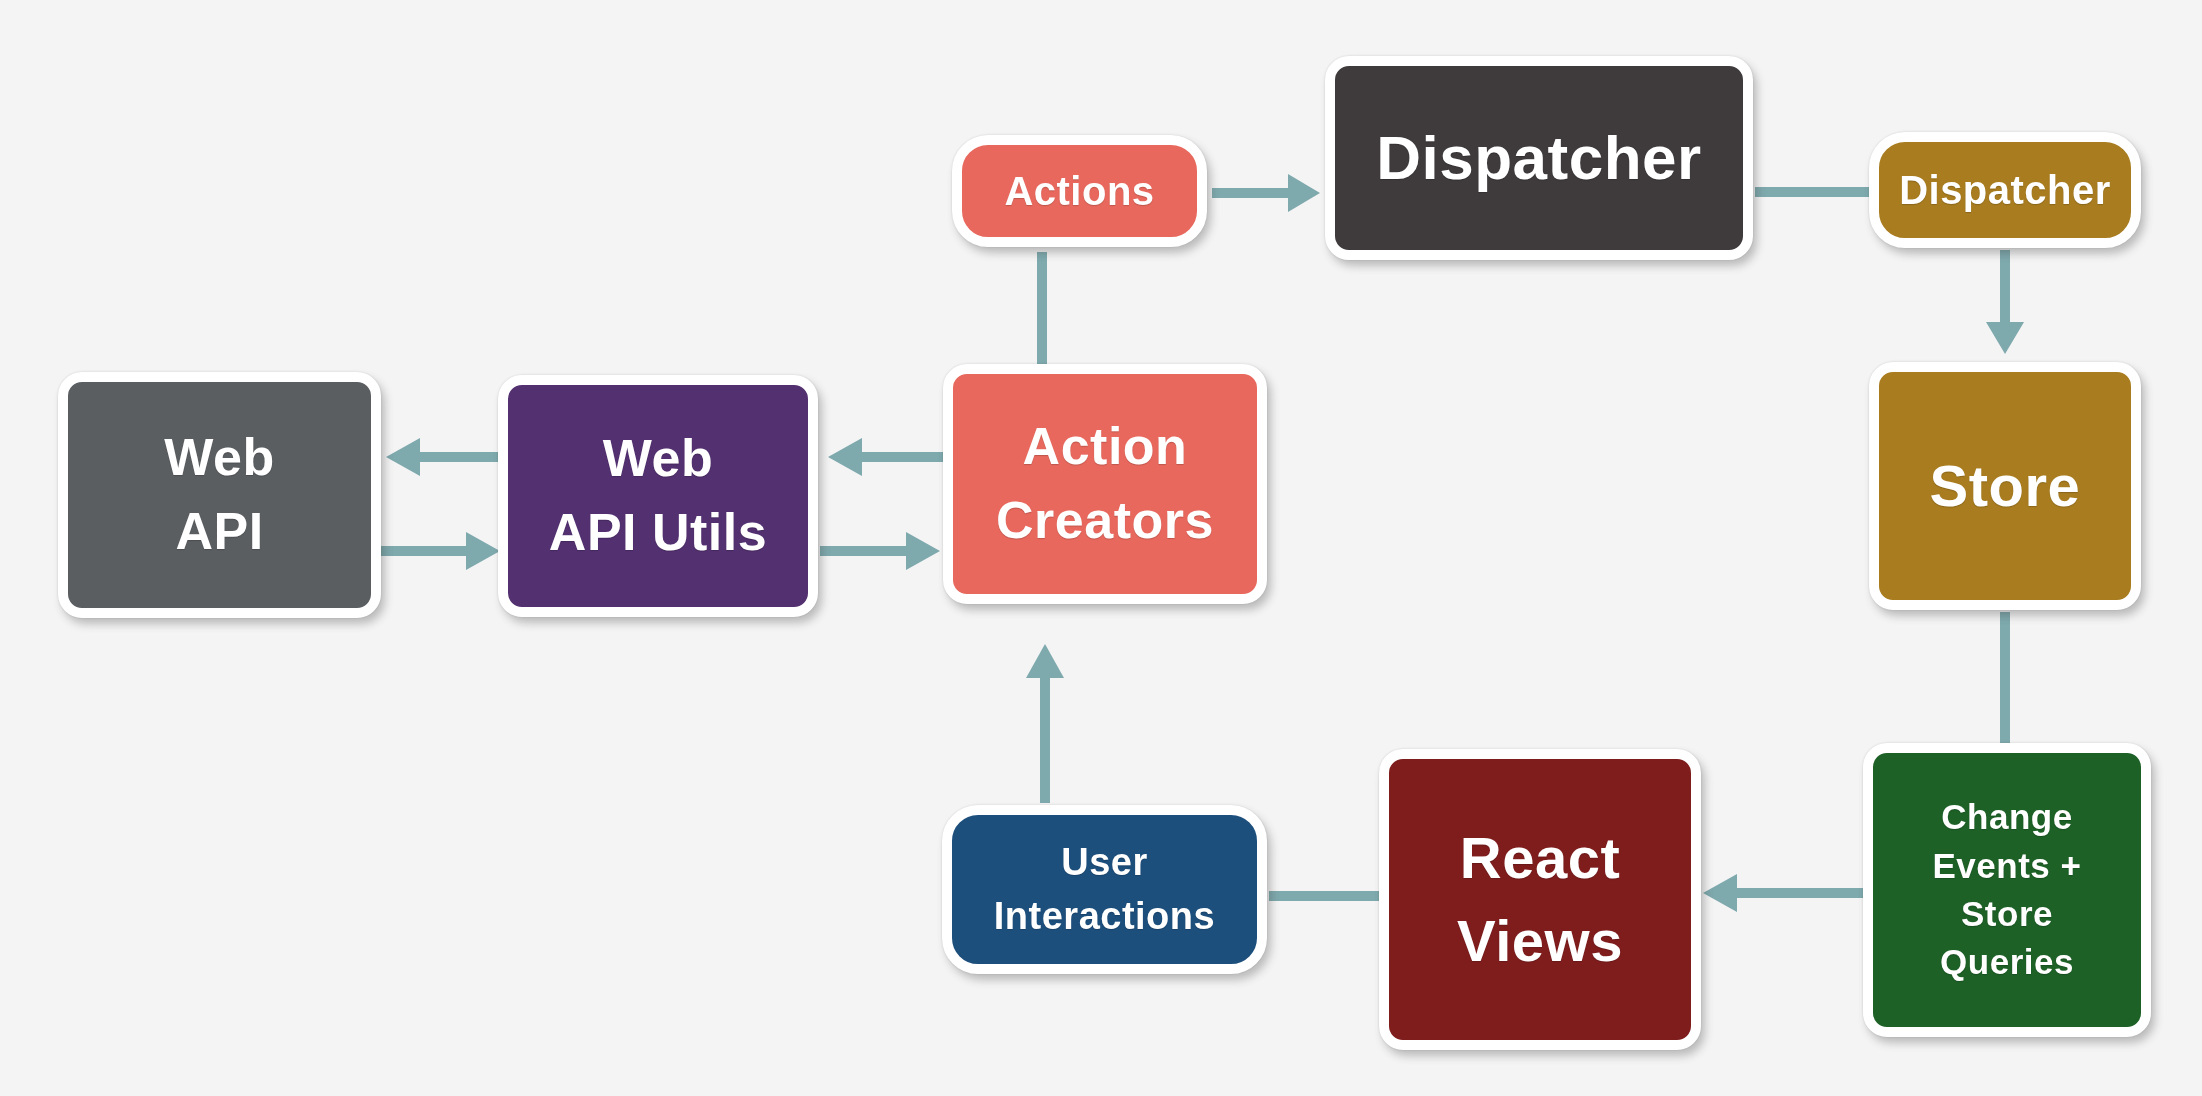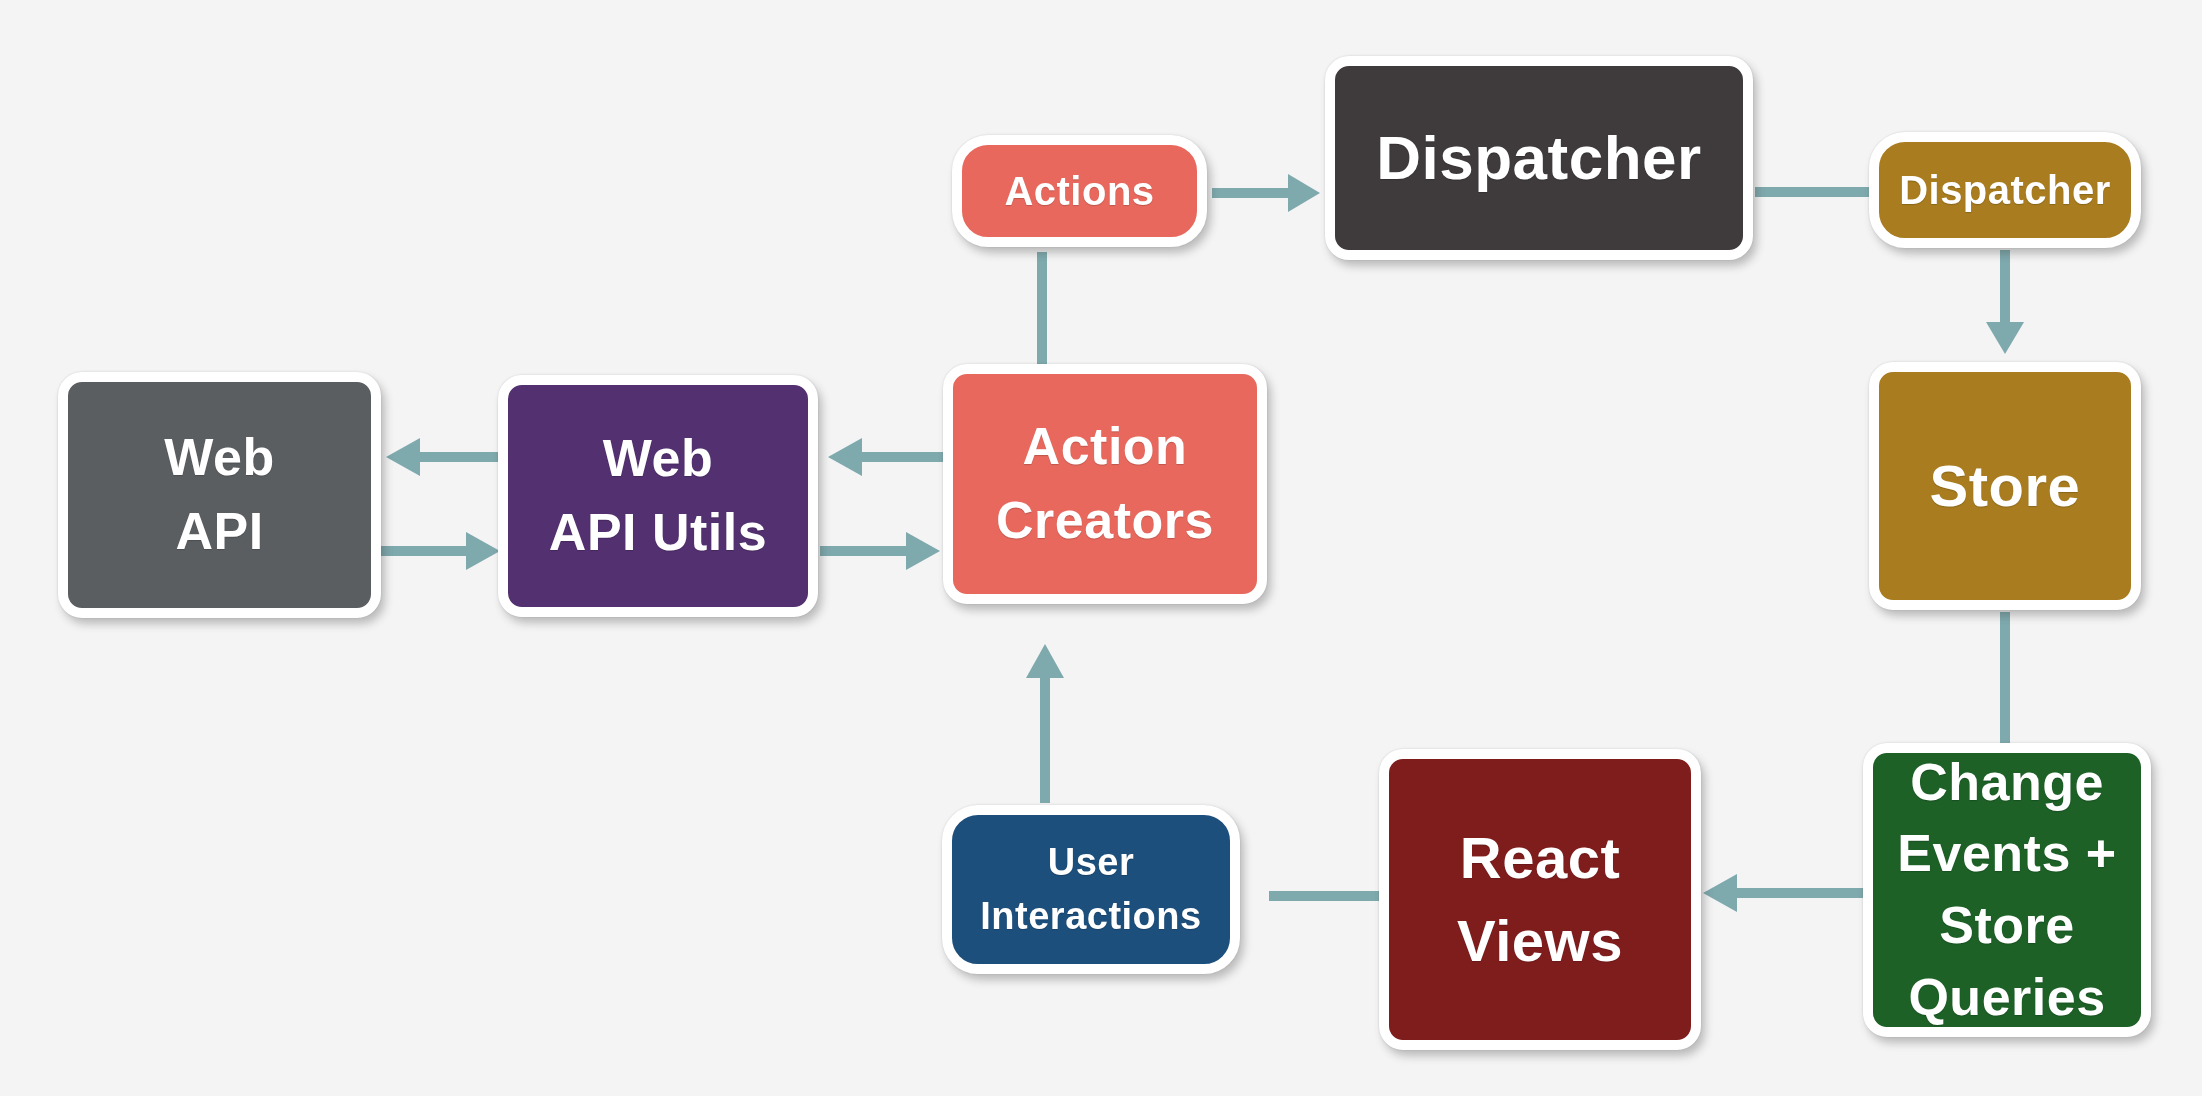--- a/index.html
+++ b/index.html
@@ -140,30 +140,30 @@
 
   <div class="node" style="left: 943px; top: 364px; width: 324px; height: 240px; background-color: rgb(232, 104, 93);">
     <span class="node-label" style="font-size:52px;">Action
 Creators</span>
   </div>
 
   <div class="node" style="left: 1869px; top: 362px; width: 272px; height: 248px; background-color: rgb(168, 124, 31);">
     <span class="node-label" style="font-size:58px;">Store</span>
   </div>
 
-  <div class="node pill" style="left: 942px; top: 805px; width: 298px; height: 169px; background-color: rgb(29, 79, 125);">
+  <div class="node pill" style="left: 942px; top: 805px; width: 325px; height: 169px; background-color: rgb(29, 79, 125);">
     <span class="node-label" style="font-size:38px;">User
 Interactions</span>
   </div>
 
   <div class="node" style="left: 1379px; top: 749px; width: 322px; height: 301px; background-color: #7f1d1d;">
     <span class="node-label" style="font-size:58px;">React
 Views</span>
   </div>
 
   <div class="node" style="left: 1863px; top: 743px; width: 288px; height: 294px; background-color: rgb(29, 97, 39);">
-    <span class="node-label" style="font-size:52px; line-height:1.38;">Change
+    <span class="node-label" style="font-size:35px; line-height:1.38;">Change
 Events +
 Store
 Queries</span>
   </div>
 
 </div>
 
 </body></html>

